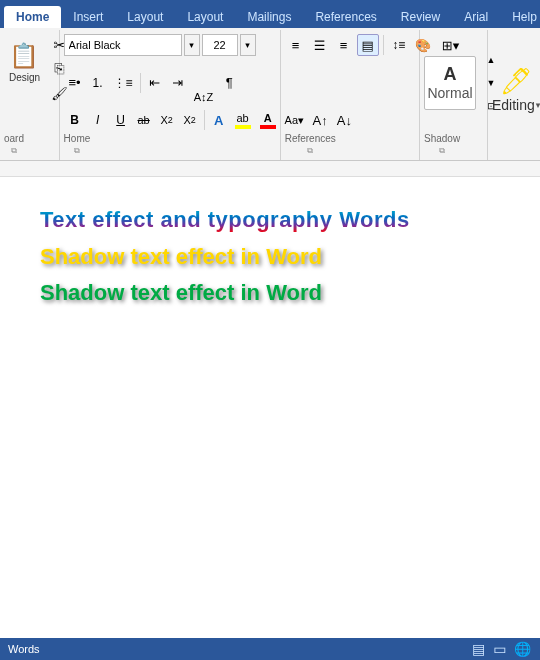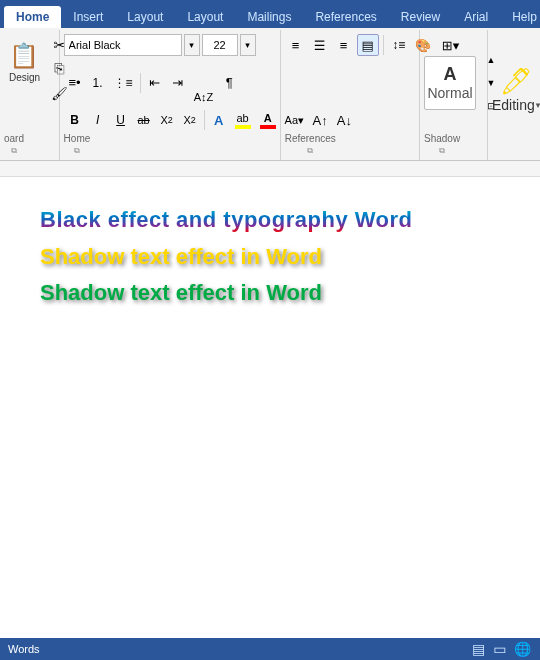--- a/index.html
+++ b/index.html
@@ -219,21 +219,21 @@
     </div>
     <div style="height:14px;"></div>
   </div>
 
 </div>
 
 <div class="ruler-strip"></div>
 
 <div class="doc-area">
   <div style="margin-bottom:4px;">
-    <span class="line1">Black effect and typography Word</span>
+    <span class="line1">Text effect and typography Words</span>
     <span class="cursor"></span>
   </div>
   <div style="margin-bottom:4px;">
     <span class="line2">Shadow text effect in Word</span>
   </div>
   <div>
     <span class="line3">Shadow text effect in Word</span>
   </div>
 </div>
 

